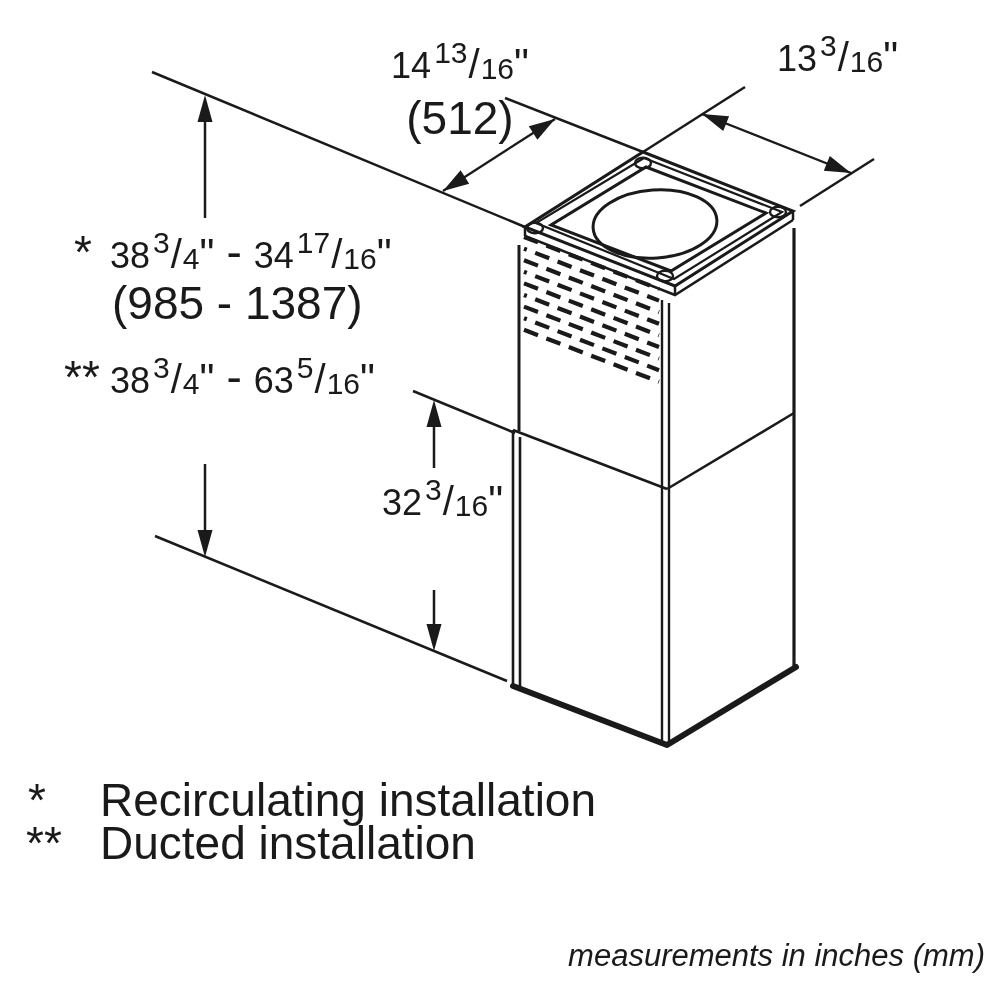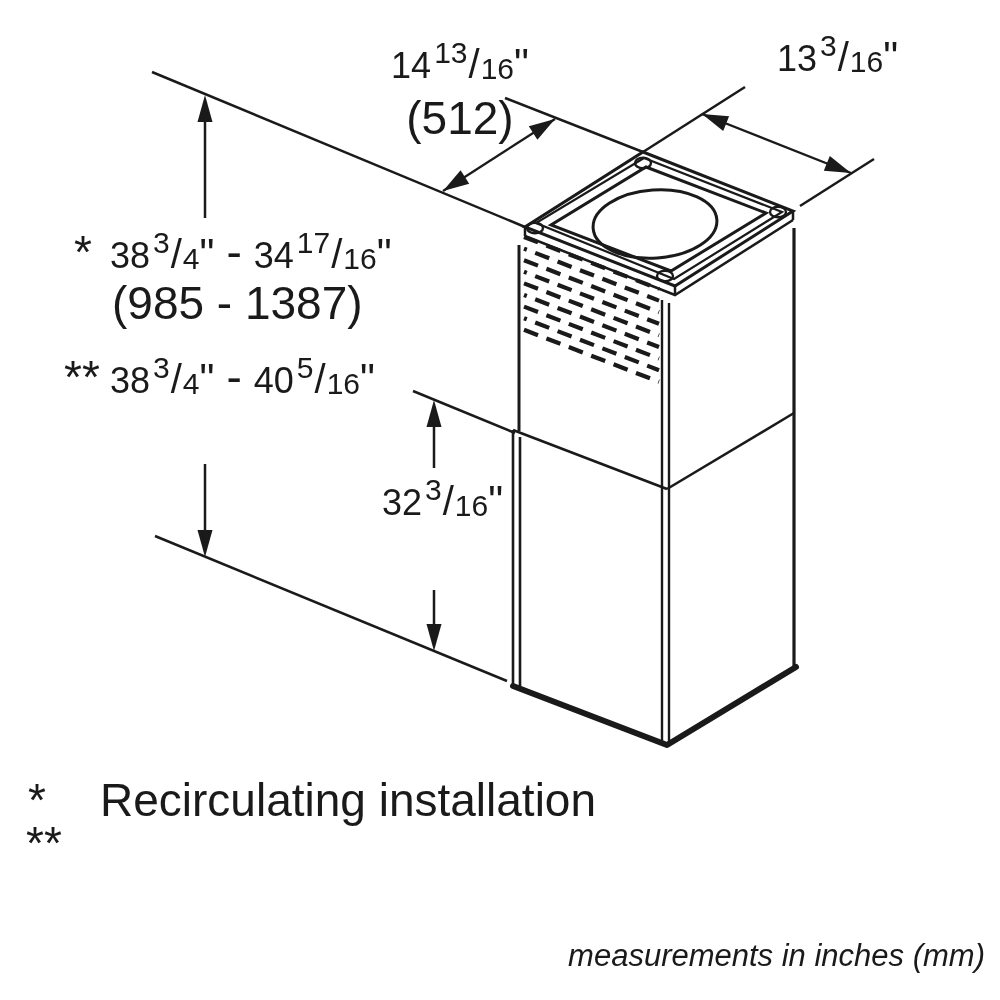--- a/index.html
+++ b/index.html
@@ -106,23 +106,24 @@
   </svg>
 
   <div class="txt center" style="left:320px;top:38px;width:280px"><span class="fw">14</span><span class="fn">13</span><span class="fsl">/</span><span class="fd">16</span><span class="fq">"</span></div>
   <div class="txt center" style="left:320px;top:94px;width:280px">(512)</div>
 
   <div class="txt center" style="left:695px;top:31px;width:285px"><span class="fw">13</span><span class="fn">3</span><span class="fsl">/</span><span class="fd">16</span><span class="fq">"</span></div>
 
   <div class="txt" style="left:74px;top:228px"><span class="prefix one">*</span><span class="fw">38</span><span class="fn">3</span><span class="fsl">/</span><span class="fd">4</span><span class="fq">"</span><span class="sep">-</span><span class="fw">34</span><span class="fn">17</span><span class="fsl">/</span><span class="fd">16</span><span class="fq">"</span></div>
   <div class="txt" style="left:112px;top:279px">(985 - 1387)</div>
 
-  <div class="txt" style="left:64px;top:353px"><span class="prefix two">**</span><span class="fw">38</span><span class="fn">3</span><span class="fsl">/</span><span class="fd">4</span><span class="fq">"</span><span class="sep">-</span><span class="fw">40</span><span class="fn">5</span><span class="fsl">/</span><span class="fd">16</span><span class="fq">"</span></div>
+  <div class="txt" style="left:64px;top:353px"><span class="prefix two">**</span><span class="fw">38</span><span class="fn">3</span><span class="fsl">/</span><span class="fd">4</span><span class="fq">"</span><span class="sep">-</span><span class="fw">63</span><span class="fn">5</span><span class="fsl">/</span><span class="fd">16</span><span class="fq">"</span></div>
 
   <div class="txt center" style="left:330px;top:475px;width:225px"><span class="fw">32</span><span class="fn">3</span><span class="fsl">/</span><span class="fd">16</span><span class="fq">"</span></div>
 
   <div class="txt legend-txt" style="left:28px;top:776px">*</div>
   <div class="txt legend-txt" style="left:100px;top:776px">Recirculating installation</div>
   <div class="txt legend-txt" style="left:26px;top:819px">**</div>
+  <div class="txt legend-txt" style="left:100px;top:819px">Ducted installation</div>
 
   <div class="txt footer-txt" style="left:300px;right:15px;top:939px">measurements in inches (mm)</div>
 
 </div>
 
 </body></html>

